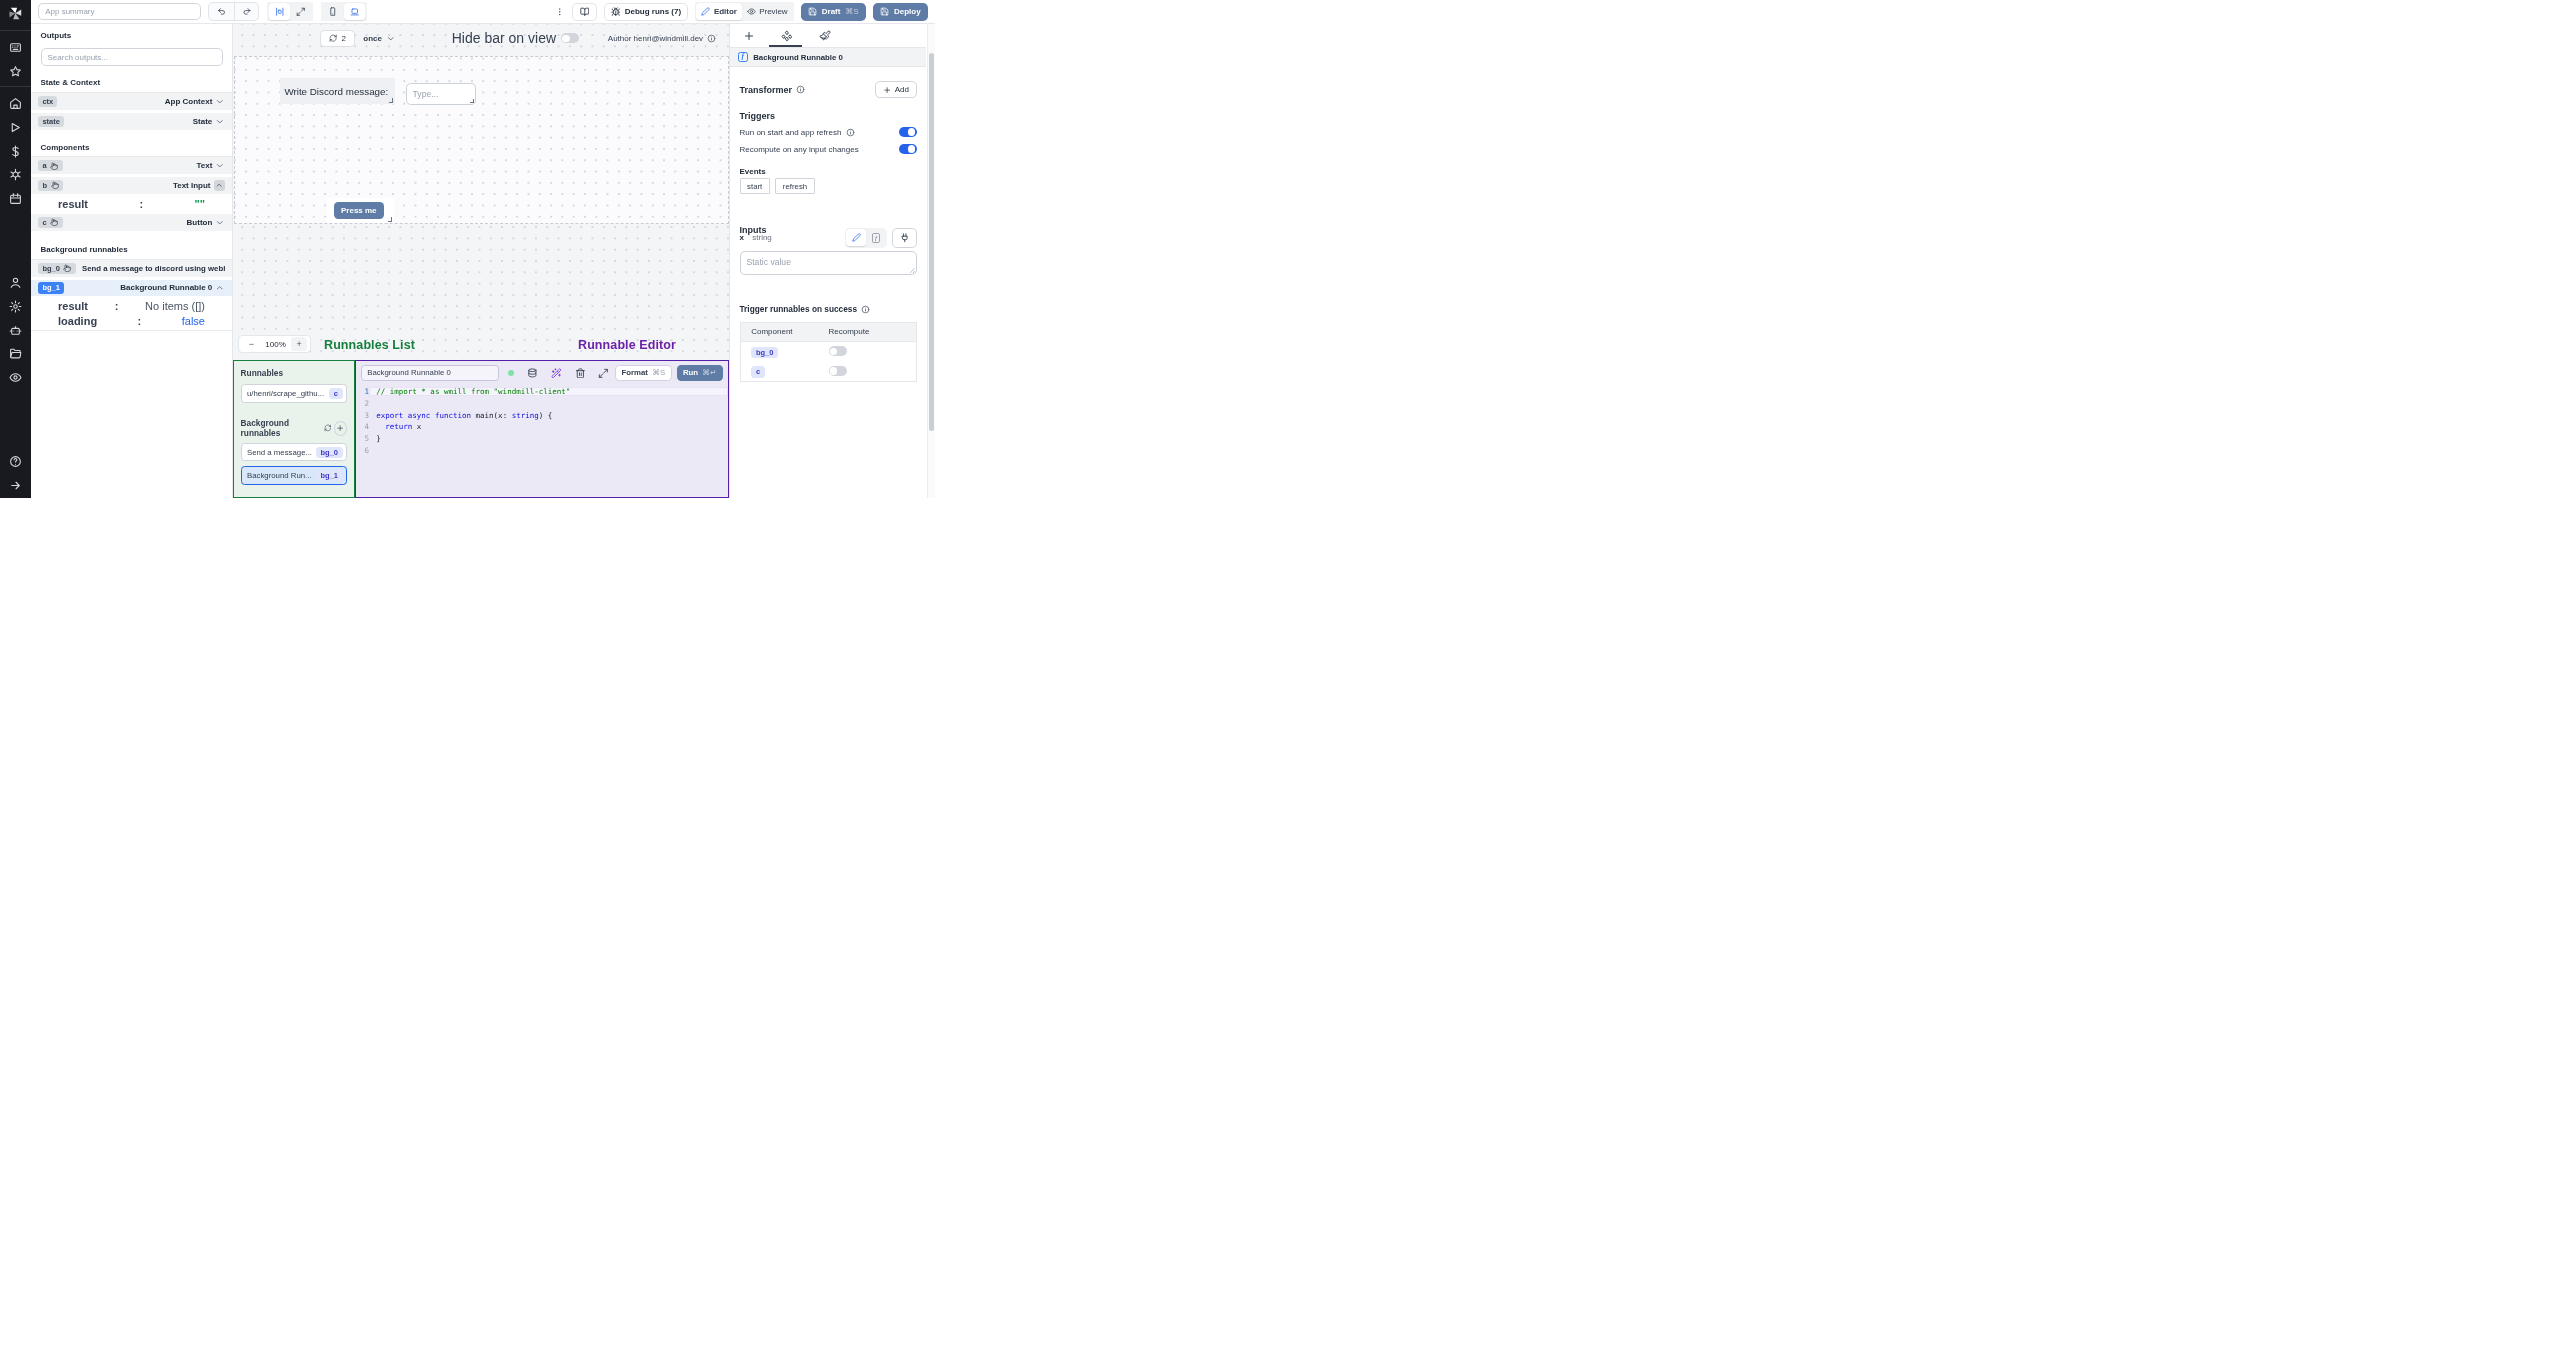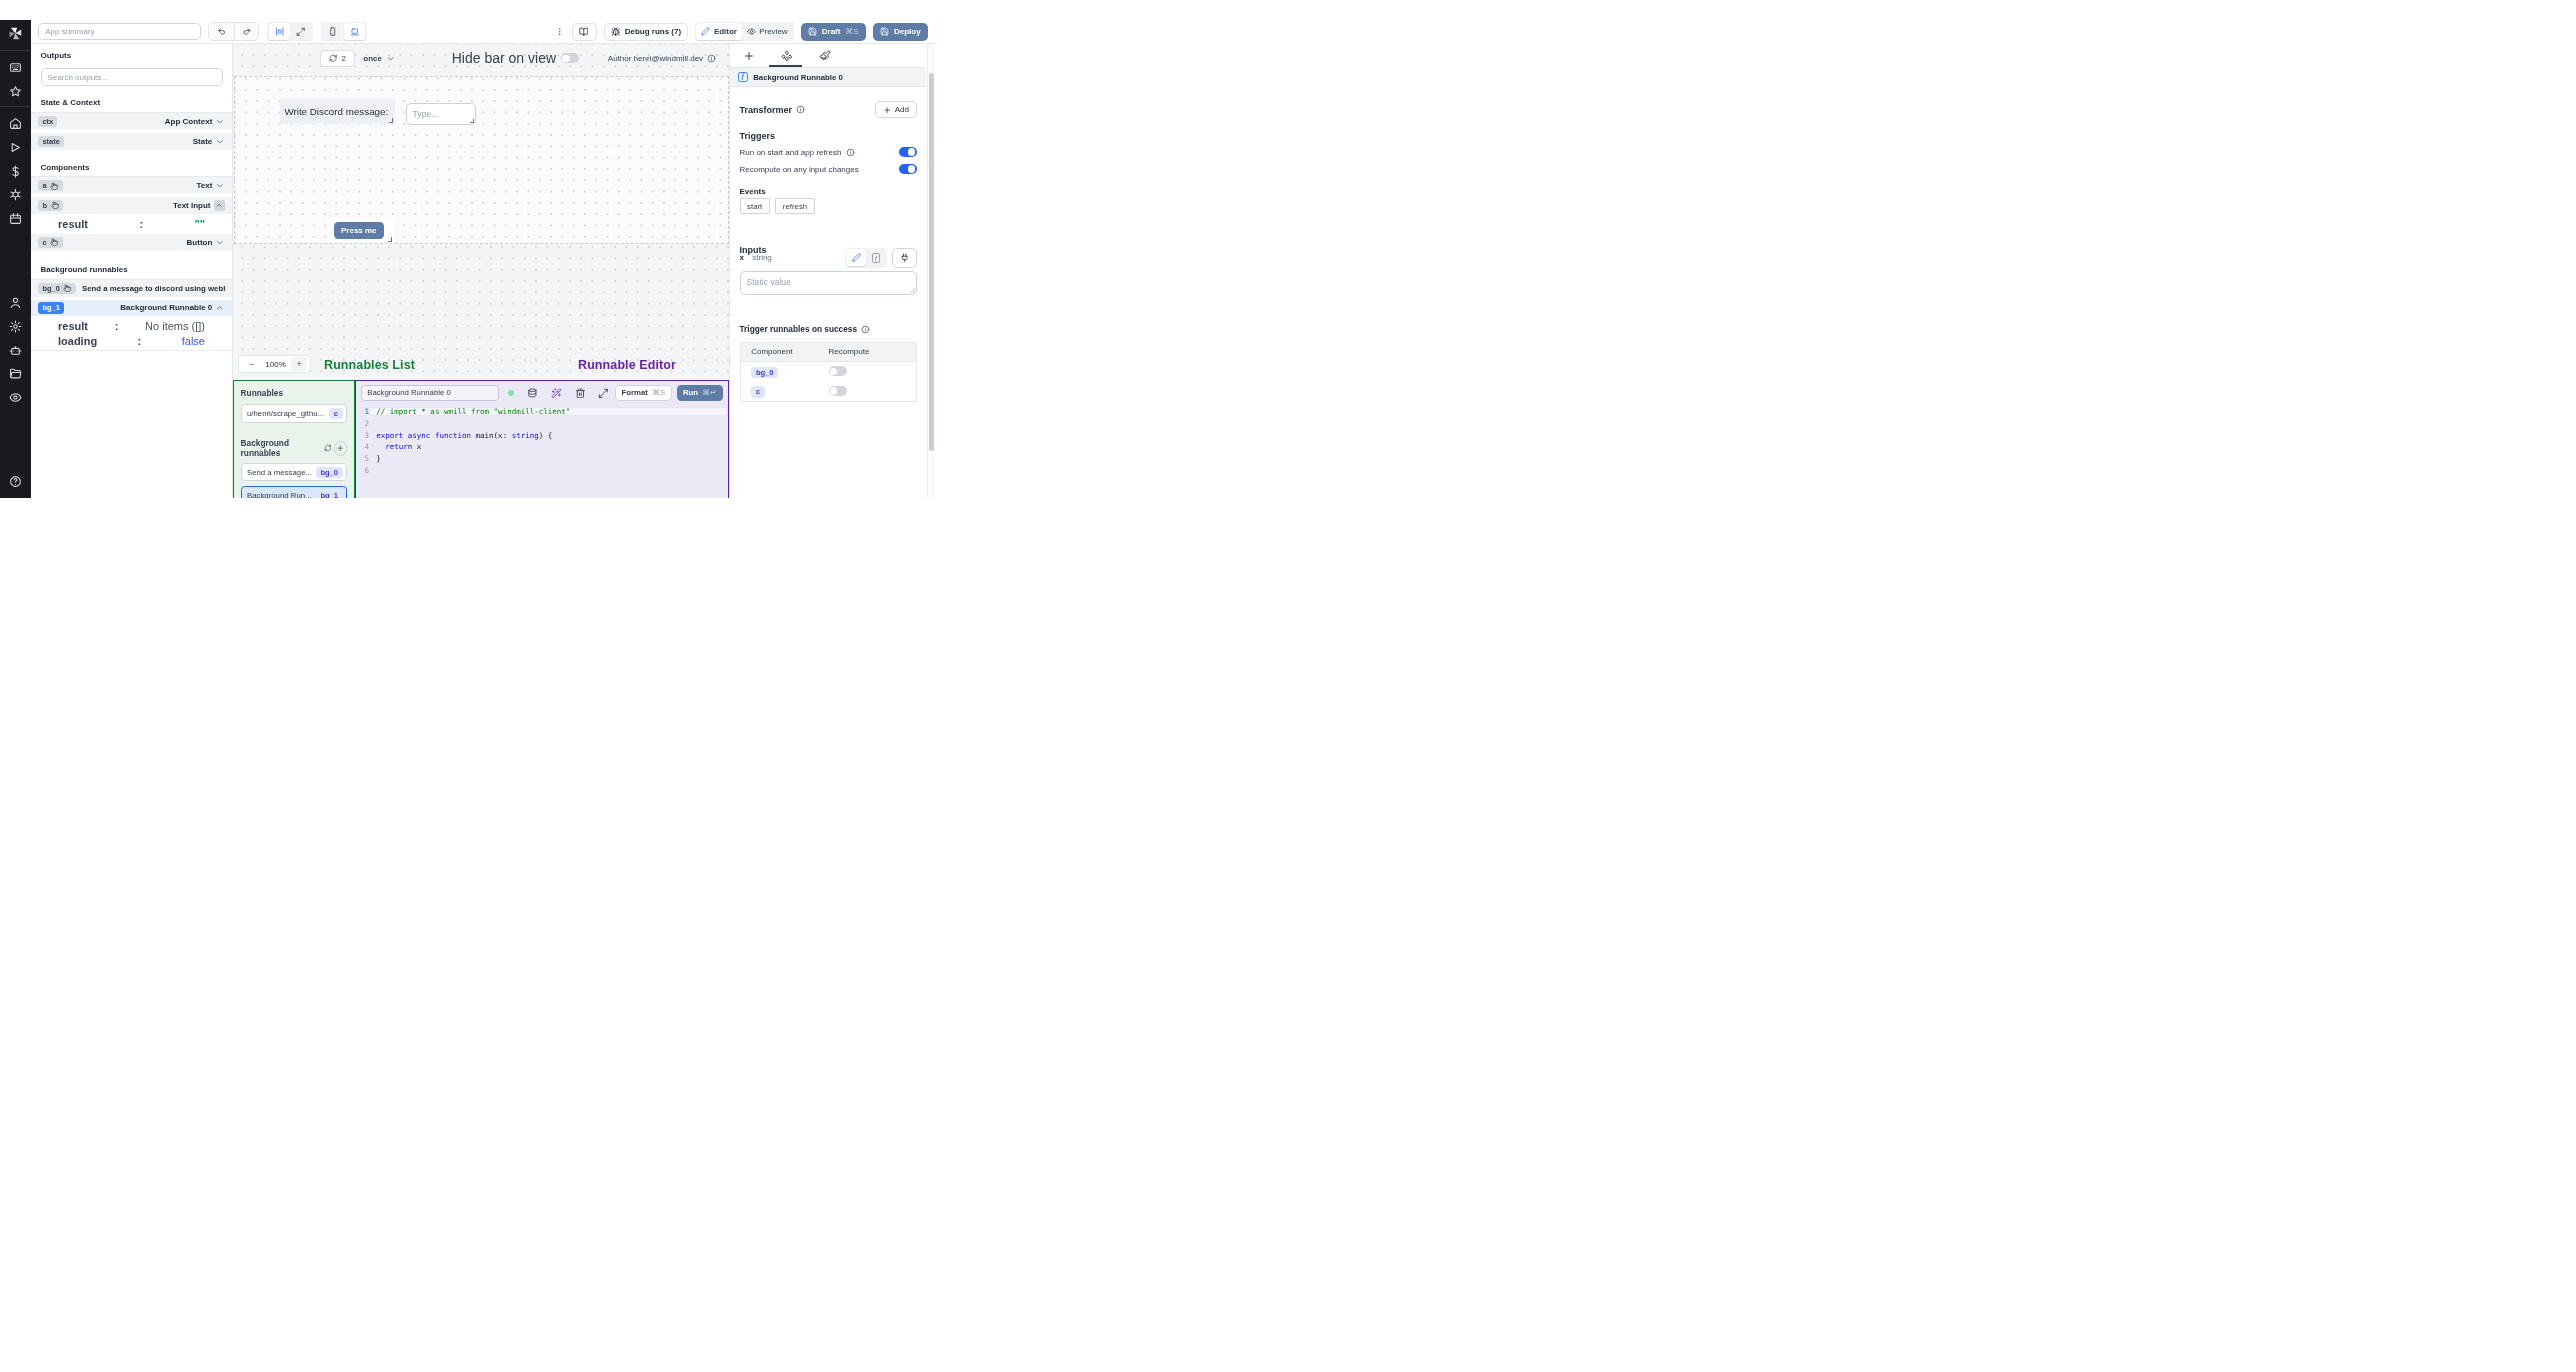--- a/index.html
+++ b/index.html
@@ -1,18 +1,18 @@
 <!DOCTYPE html>
 <html style="font-size:9.5px"><head>
 <meta charset="utf-8">
 <style>
   * { margin:0; padding:0; box-sizing:border-box; }
   html,body { width:935px; height:498px; overflow:hidden; }
   body { font-family:"Liberation Sans", sans-serif; color:#1f2937; background:#fff; }
-  #app { position:relative; width:935px; height:498px;margin-top:20px; }
+  #app { position:relative; width:935px; height:498px; }
 
   svg { fill:none; stroke:currentColor; stroke-width:2; stroke-linecap:round; stroke-linejoin:round; width:100%; height:100%; display:block; }
   svg.fill path, svg.fill circle { fill:currentColor; stroke:none; }
   .ic { display:inline-block; flex:none; }.s14{width:8.3px;height:8.3px}.s15{width:9px;height:9px}
   .s16{width:9.5px;height:9.5px}.s20{width:12px;height:12px}
 
   
   #rail { position:absolute; left:0; top:0; width:31px; height:498px; background:#181a20; display:flex; flex-direction:column; align-items:center; }
   #rail .ritem { width:13px; height:13px; color:#d4d8de; margin-top:10.7px; }
   #rail .divider { width:31px; height:0.6px; background:#303540; margin-top:8.3px; flex:none; }
@@ -24,21 +24,21 @@
   .tb-input { width:163px; height:17.3px; border:0.6px solid #d1d5db; border-radius:4.8px; padding:0 6px; font-size:8px; color:#374151; font-family:inherit; background:#fff; }
   .tb-input::placeholder { color:#98a1ad; }
   .btn-group { display:flex; margin-left:7.2px; border:0.6px solid #e1e4e8; border-radius:4.8px; overflow:hidden; background:#fafbfc; }
   .btn-group .gbtn { width:24.4px; height:17.3px; display:flex; align-items:center; justify-content:center; color:#374151; }
   .btn-group .gbtn + .gbtn { border-left:0.6px solid #e1e4e8; }
   .seg { display:flex; margin-left:8.3px; background:#f1f3f5; border-radius:1px; padding:1.2px; align-items:center; }
   .seg .scell { height:16.7px; min-width:21.5px; padding:0 4.8px; display:flex; align-items:center; justify-content:center; gap:3.6px; border-radius:3.6px; color:#374151; font-size:8px; }
   .seg .scell.active { background:#fff; box-shadow:0 0.6px 1.2px rgba(0,0,0,.12); }
   .blue { color:#2e6be6; }
   .tb-right { margin-left:auto; display:flex; align-items:center; gap:7.2px; }
-  .icon-btn { height:18px; min-width:25px; border:0.6px solid #e1e4e8; border-radius:4.8px; background:#fff; display:flex; align-items:center; justify-content:flex-start; gap:4.2px; padding:0 6px; font-size:8px; font-weight:700; color:#1f2937; }
+  .icon-btn { height:18px; min-width:25px; border:0.6px solid #e1e4e8; border-radius:4.8px; background:#fff; display:flex; align-items:center; justify-content:center; gap:4.2px; padding:0 6px; font-size:8px; font-weight:700; color:#1f2937; }
   .slate-btn { height:18px; border-radius:4.8px; background:#5e7ca6; color:#fff; display:flex; align-items:center; gap:4.8px; padding:0 7.2px; font-size:8px; font-weight:700; }
   .slate-btn .short { color:rgba(255,255,255,.6); font-weight:400; }
 
   
   #sidebar { position:absolute; left:31px; top:24px; width:202px; bottom:0; background:#fff; border-right:0.6px solid #e5e7eb; overflow:hidden; }
   .sb-h { font-size:8px; font-weight:700; color:#1f2937; margin:0 9.5px; }
   .sb-search { display:block; width:182px; height:18px; margin:8.3px 9.5px 0; border:0.6px solid #d1d5db; border-radius:4.8px; padding:0 6px; font-size:8px; font-family:inherit; }
   .sb-search::placeholder { color:#98a1ad; }
   .row { height:16.7px; background:#f1f3f5; display:flex; align-items:center; padding:0 7.2px; margin-bottom:3px; }
   .rows { border-top:0.6px solid #e9eaec; padding-top:0; margin-top:4.8px; }

